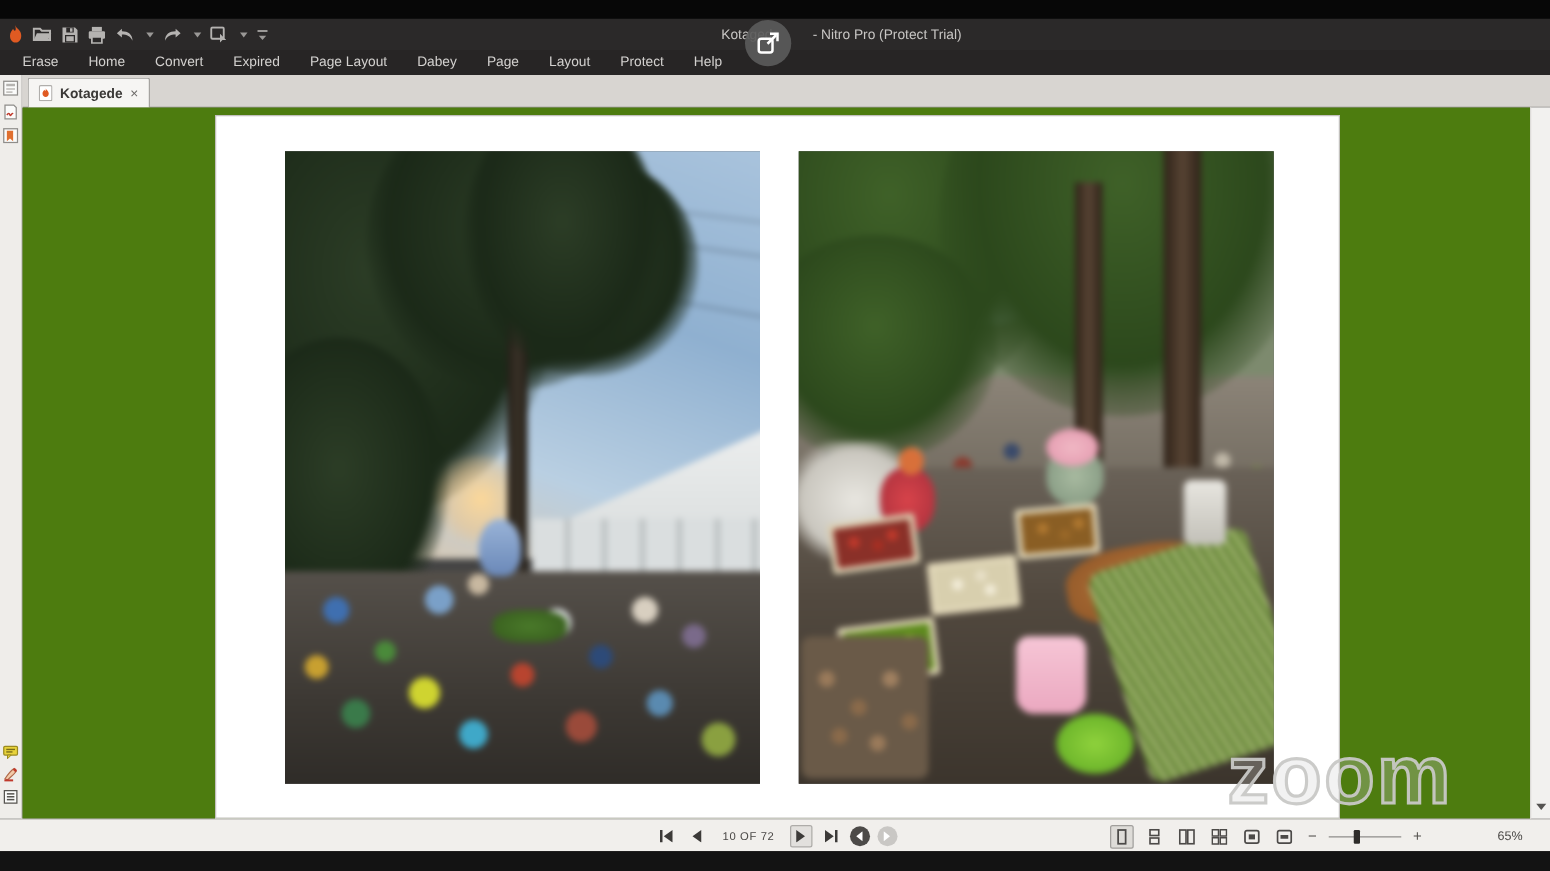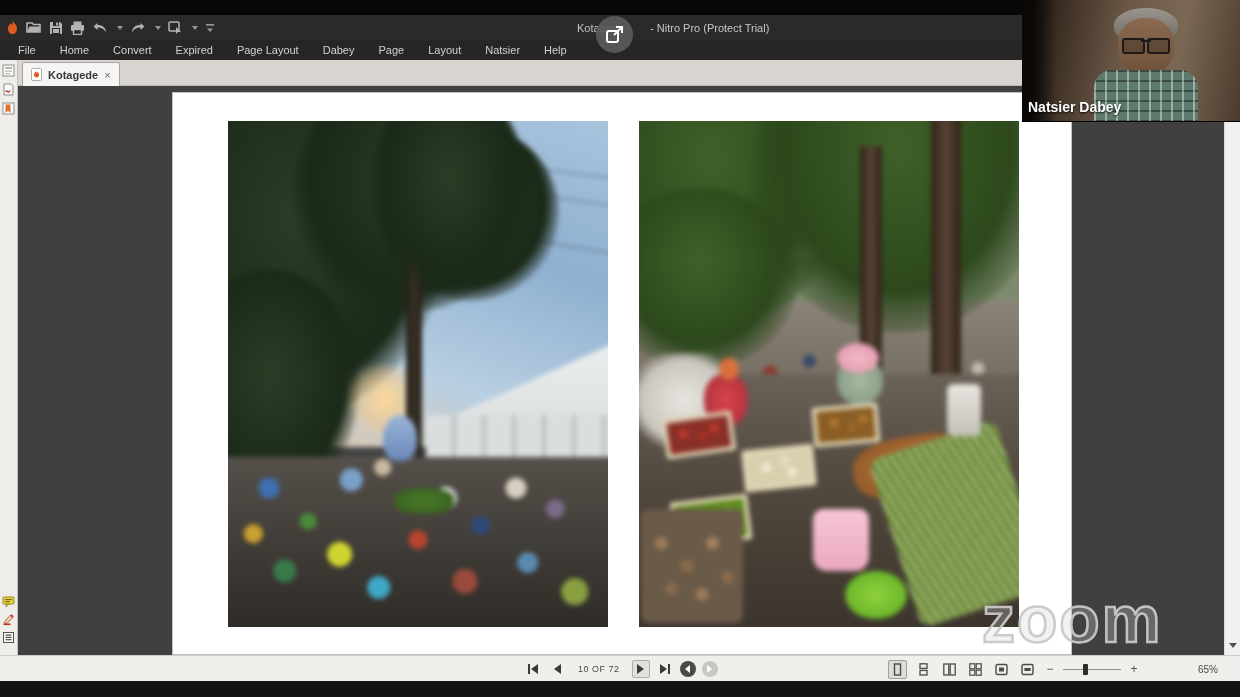--- a/index.html
+++ b/index.html
@@ -28,21 +28,21 @@
   .tabbar{position:absolute;left:0;top:60px;width:1240px;height:26px;background:#d8d5d1;border-bottom:1px solid #bdbab6;}
   .doc-tab{position:absolute;left:22px;top:2px;height:24px;min-width:84px;background:#f6f5f3;border:1px solid #a5a3a0;border-bottom:none;border-radius:2px 2px 0 0;display:flex;align-items:center;padding:0 8px;gap:6px;}
   .doc-tab .label{font-size:11px;font-weight:bold;color:#3a3836;}
   .doc-tab .close{font-size:11px;color:#6a6866;cursor:pointer;}
 
   
   .sidebar{position:absolute;left:0;top:60px;width:18px;height:595px;background:#efedea;border-right:1px solid #c6c4c1;}
   .sidebar .sic{position:absolute;left:2px;width:13px;height:13px;}
 
   
-  .canvas{position:absolute;left:18px;top:86px;width:1206px;height:569px;background:#404040;overflow:hidden;}
+  .canvas{position:absolute;left:18px;top:86px;width:1206px;height:569px;background:#4d7c0f;overflow:hidden;}
   .page{position:absolute;left:154px;top:6px;width:900px;height:563px;background:#ffffff;border:1px solid #c2c0bd;}
   .photo{position:absolute;top:28px;width:380px;height:506px;overflow:hidden;background:#444;}
   .photo-left{left:55px;}
   .photo-right{left:466px;}
   .photo .blur-wrap{position:absolute;inset:-6px;filter:blur(2.5px);}
   .blob{position:absolute;border-radius:50%;}
 
   
   .zoom-mark{position:absolute;left:964px;top:500px;font-size:66px;font-weight:bold;letter-spacing:2px;color:rgba(210,210,208,0.28);-webkit-text-stroke:2.5px rgba(200,200,198,0.95);line-height:1;z-index:5;}
 
@@ -211,29 +211,29 @@
           </svg>
       </span>
     </div>
     <div class="title-text">
       <span>Kotagede</span>
       <span>- Nitro Pro (Protect Trial)</span>
     </div>
   </div>
 
   <div class="menubar">
-    <span>File</span>
+    <span>Erase</span>
     <span>Home</span>
     <span>Convert</span>
     <span>Expired</span>
     <span>Page Layout</span>
     <span>Dabey</span>
     <span>Page</span>
     <span>Layout</span>
-    <span>Natsier</span>
+    <span>Protect</span>
     <span>Help</span>
   </div>
 
   <div class="share-pill">
     <svg width="19" height="19" viewBox="0 0 19 19">
       <rect x="2" y="6" width="11" height="11" rx="2" fill="none" stroke="#fff" stroke-width="2"></rect>
       <path d="M9 10 16 3" stroke="#fff" stroke-width="2"></path>
       <path d="M11 2h6v6" fill="none" stroke="#fff" stroke-width="2"></path>
     </svg>
   </div>
@@ -438,27 +438,14 @@
         <span class="track"></span>
         <span class="handle"></span>
       </span>
       <span class="zoom-plus">+</span>
       <span class="zoom-pct">65%</span>
     </div>
   </div>
 
   <div class="bottom-black"></div>
 
-  <div class="webcam">
-    <div class="cam-bg"></div>
-    <div class="cam-left-dark"></div>
-    <div class="person">
-      <div class="hair"></div>
-      <div class="face"></div>
-      <div class="glasses">
-          <span class="bridge"></span>
-        </div>
-      <div class="shirt"></div>
-    </div>
-    <div class="cam-name">Natsier Dabey</div>
-  </div>
 
 </div>
 
 </body></html>

